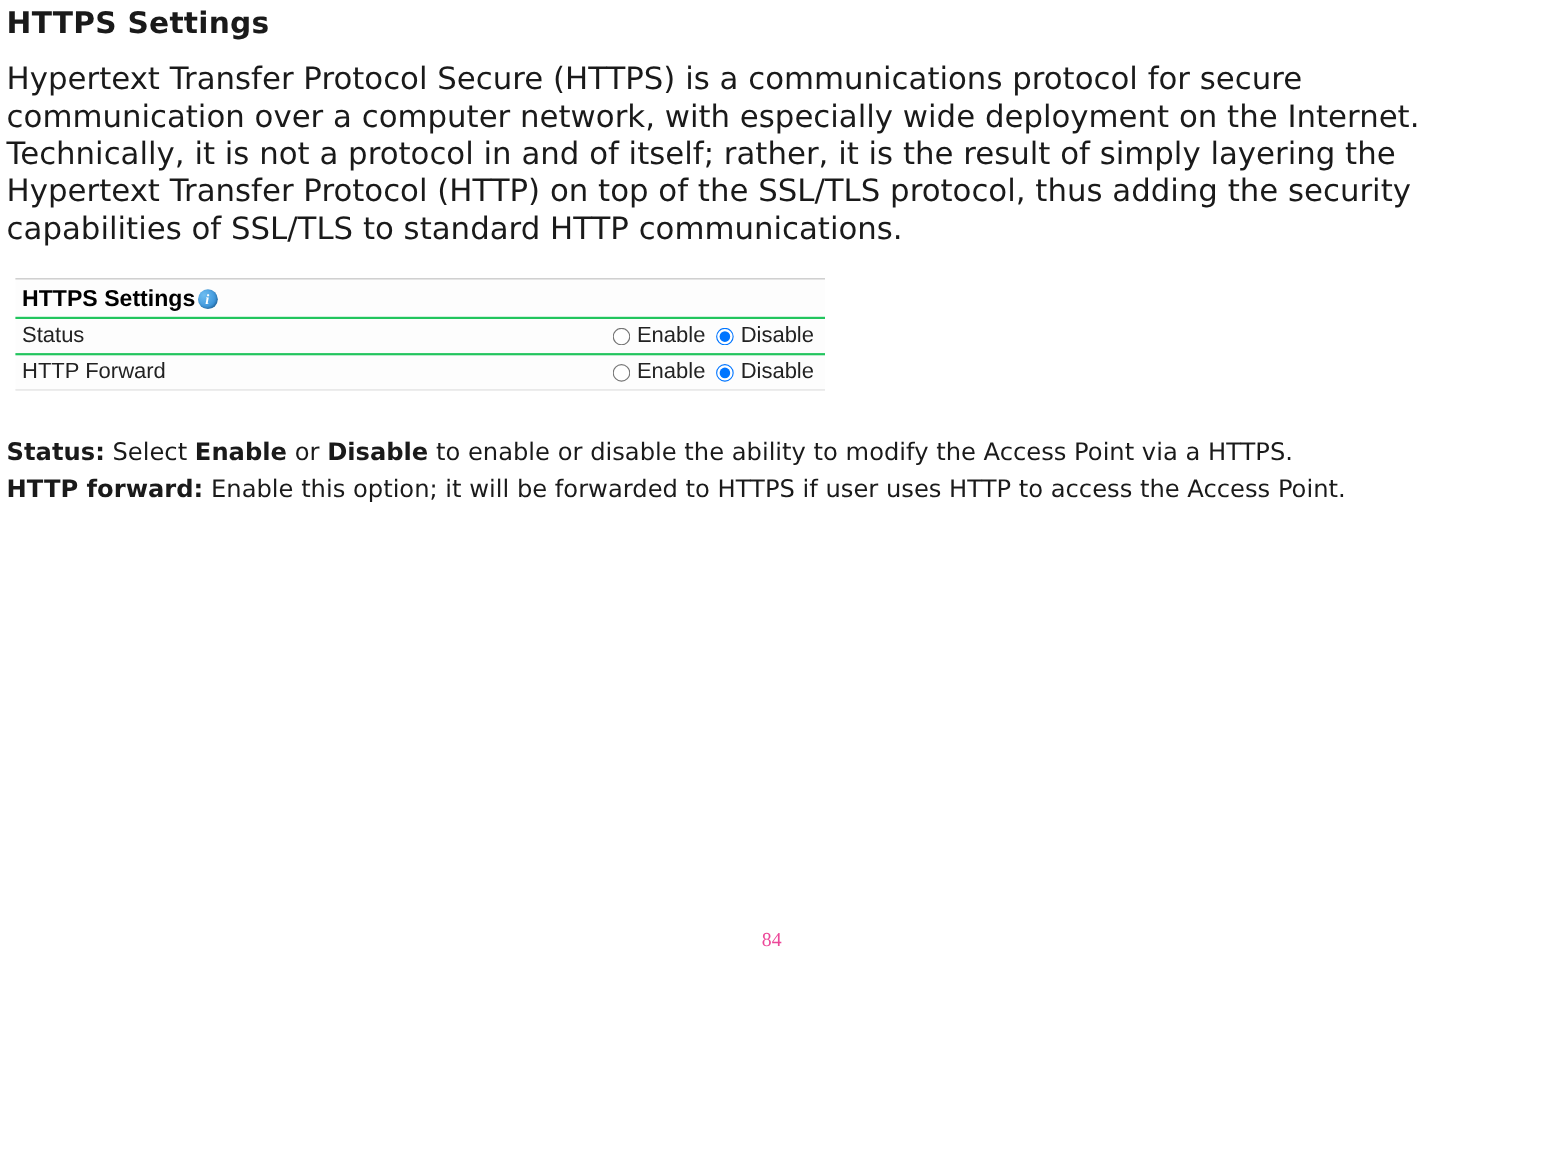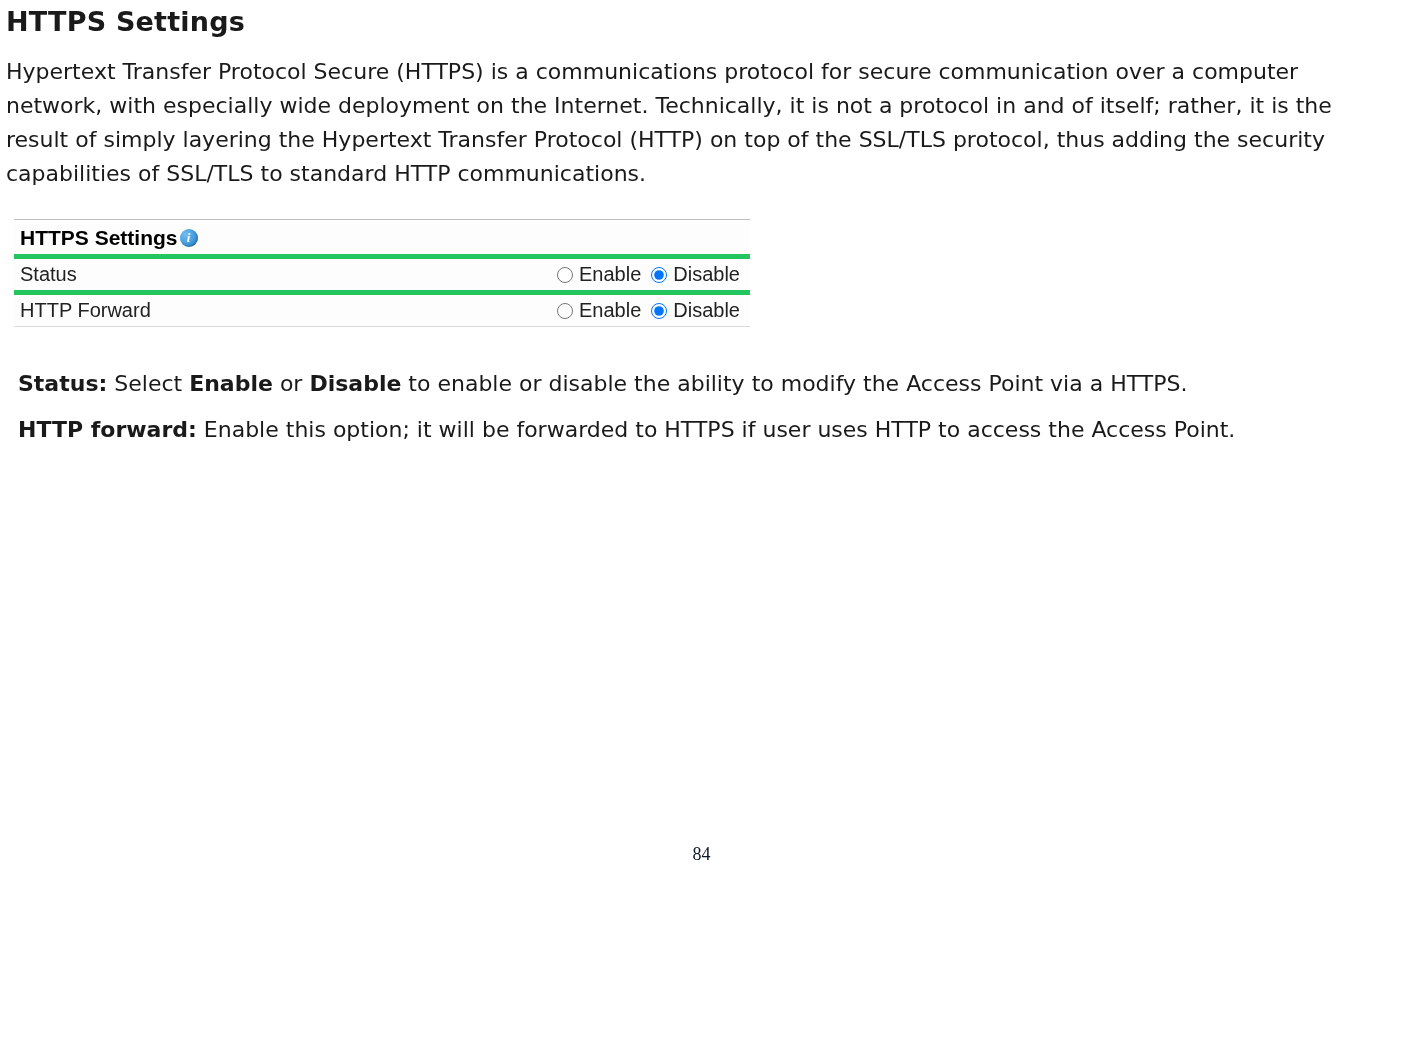--- a/index.html
+++ b/index.html
@@ -17,21 +17,21 @@
     position: relative;
   }
   .doc-heading {
     font-size: 27px;
     font-weight: 700;
     letter-spacing: 0.2px;
     margin: 4px 0 18px 0;
     font-family: "Segoe UI", "DejaVu Sans", Arial, sans-serif;
   }
   .doc-para {
-    font-size: 22px;
+    font-size: 28px;
     line-height: 34px;
     margin: 0 0 28px 0;
     font-family: "Segoe UI", "DejaVu Sans", Arial, sans-serif;
   }
   .settings-panel {
     width: 736px;
     border-top: 1px solid #bdbdbd;
     border-bottom: 1px solid #dcdcdc;
     margin: 0 0 40px 8px;
     font-family: Arial, Helvetica, sans-serif;
@@ -59,21 +59,21 @@
     font-family: Georgia, serif;
     line-height: 18px;
     text-align: center;
     margin-left: 2px;
     box-shadow: inset -1px -1px 2px rgba(0,0,0,0.25);
   }
   .panel-row {
     display: flex;
     justify-content: space-between;
     align-items: center;
-    border-top: 5px solid #22c55e;
+    border-top: 2px solid #22c55e;
     padding: 4px 10px 4px 6px;
     font-size: 20px;
     color: #222;
   }
   .panel-row-label {
     font-weight: 400;
   }
   .radio-group {
     display: flex;
     align-items: center;
@@ -85,31 +85,31 @@
     height: 16px;
     margin: 0 2px 0 6px;
     vertical-align: middle;
   }
   .def-block {
     font-size: 22px;
     line-height: 34px;
     font-family: "Segoe UI", "DejaVu Sans", Arial, sans-serif;
   }
   .def-block p {
-    margin: 12px;
+    margin: 0;
   }
   .page-number {
     position: absolute;
     bottom: 18px;
     left: 0;
     right: 0;
     text-align: center;
     font-family: "Times New Roman", Times, serif;
     font-size: 18px;
-    color: #0f172a;
+    color: #ec4899;
   }
   b { font-weight: 700; }
 </style>
 </head>
 <body>
 
 <div class="page">
 
   <h2 class="doc-heading">HTTPS Settings</h2>
 

